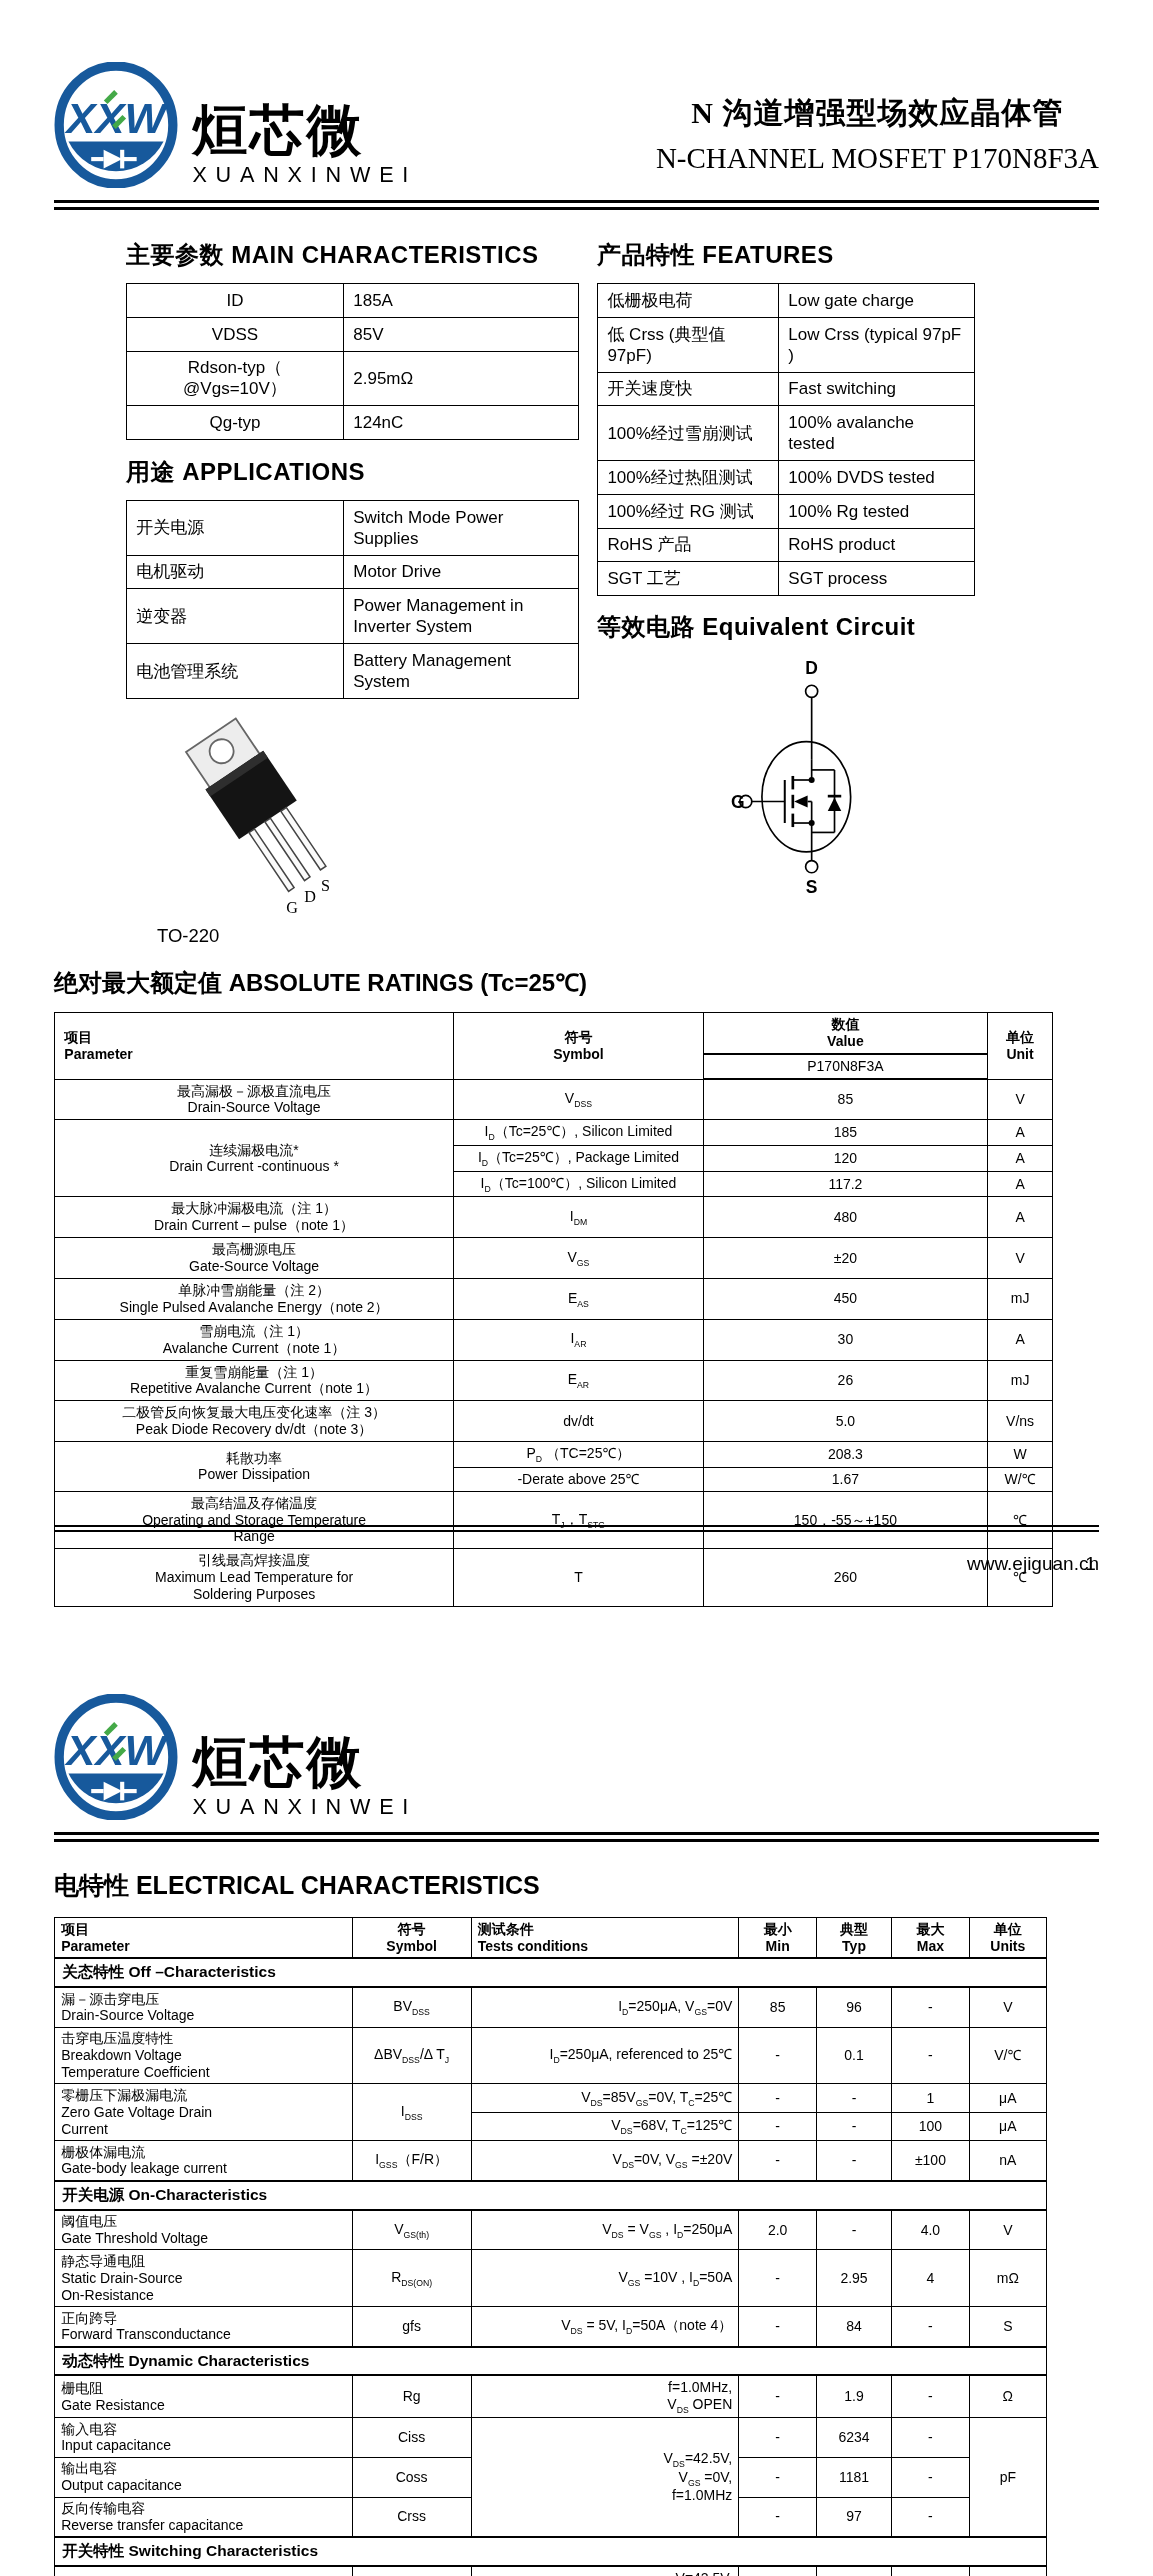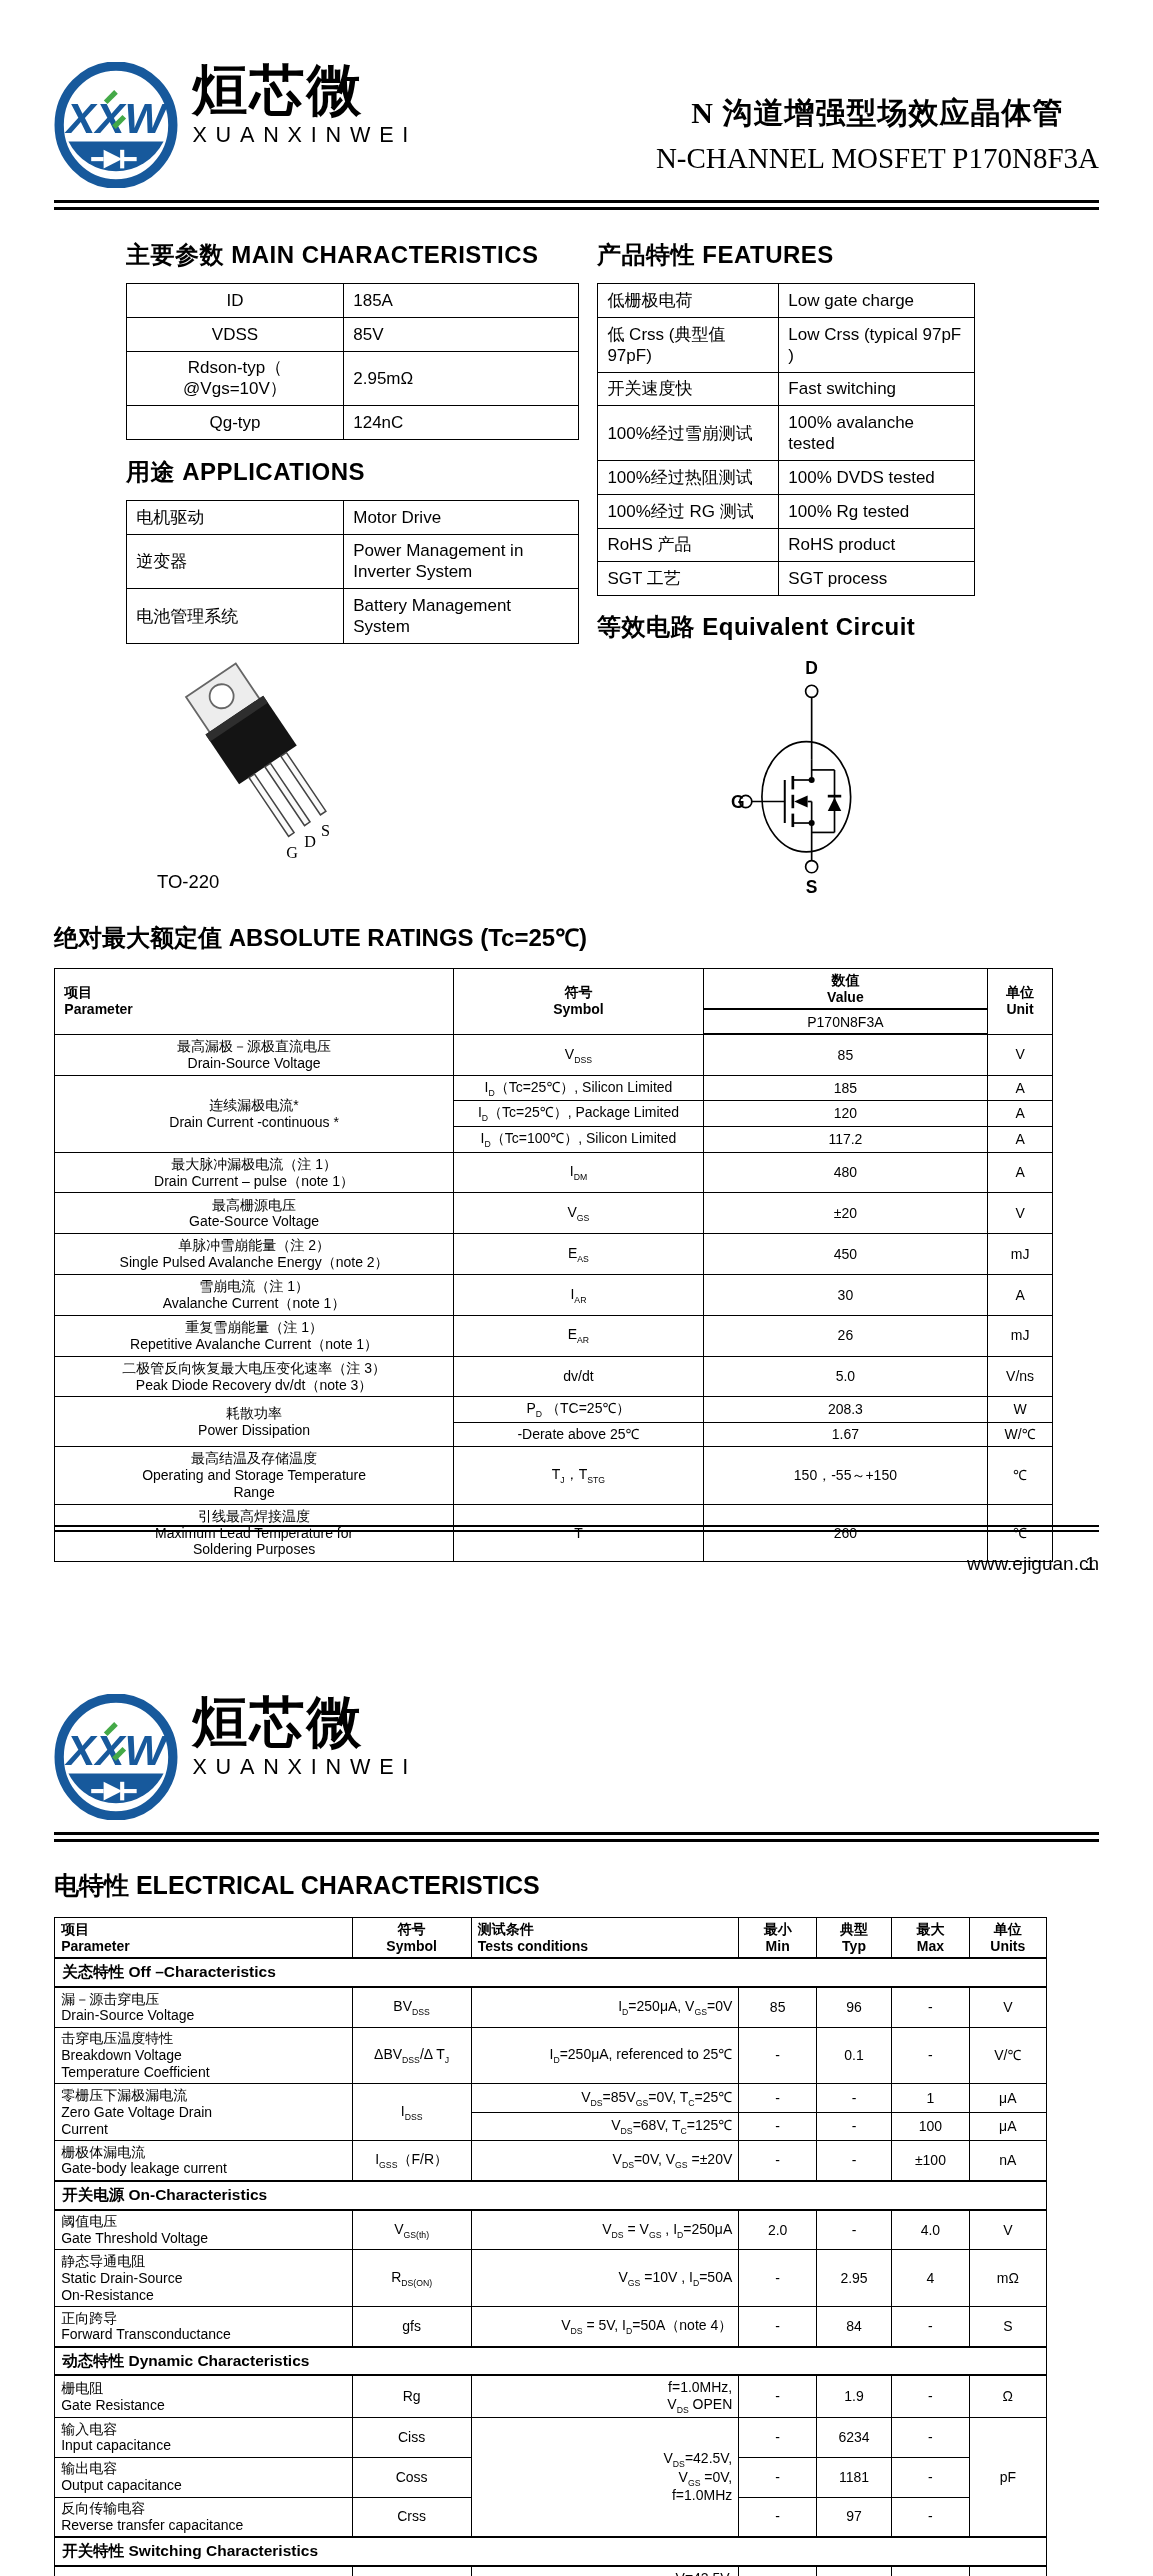--- a/index.html
+++ b/index.html
@@ -2,21 +2,21 @@
 <html style="font-size:8.2px"><head>
 <meta charset="utf-8">
 <style>
   html,body{margin:0;padding:0;background:#888;}
   body{width:1153px;font-family:"Liberation Sans",sans-serif;color:#000;}
   .page{width:1153px;height:1632px;background:#fff;position:relative;overflow:hidden;box-sizing:border-box;padding:0 54px;}
   sub{font-size:.62em;line-height:1;}
 
   
   .doc-header{display:flex;align-items:flex-start;justify-content:space-between;padding-top:62px;}
-  .logo{display:flex;align-items:flex-start;gap:14.4px;}
+  .logo{display:flex;align-items:flex-end;gap:14.4px;}
   .logo-mark{width:124px;height:126px;}
   .logo-mark svg{width:100%;height:100%;}
   .brand-cn{font-size:55px;font-weight:bold;letter-spacing:2.1px;line-height:1.05;}
   .brand-en{font-size:21.6px;letter-spacing:8.8px;margin-top:2.1px;}
   .titles{text-align:center;margin-top:31px;}
   .title-cn{font-family:"Liberation Serif",serif;font-size:30px;font-weight:bold;letter-spacing:1px;}
   .title-en{font-family:"Liberation Serif",serif;font-size:29px;margin-top:8.2px;}
   .rule2{border-top:3.1px solid #000;height:3.6px;border-bottom:3.1px solid #000;margin-top:12.4px;}
 
   
@@ -126,20 +126,24 @@
           </tbody>
       </table>
 
       <div class="sec-h">用途 APPLICATIONS</div>
       <table class="simple t-app">
         <colgroup>
             <col style="width:48%">
             <col>
           </colgroup>
         <tbody>
+            <tr>
+              <td class="c1">开关电源</td>
+              <td class="c2">Switch Mode Power Supplies</td>
+            </tr>
             <tr>
               <td class="c1">电机驱动</td>
               <td class="c2">Motor Drive</td>
             </tr>
             <tr>
               <td class="c1">逆变器</td>
               <td class="c2">Power Management in<br>Inverter System</td>
             </tr>
             <tr>
               <td class="c1">电池管理系统</td>

